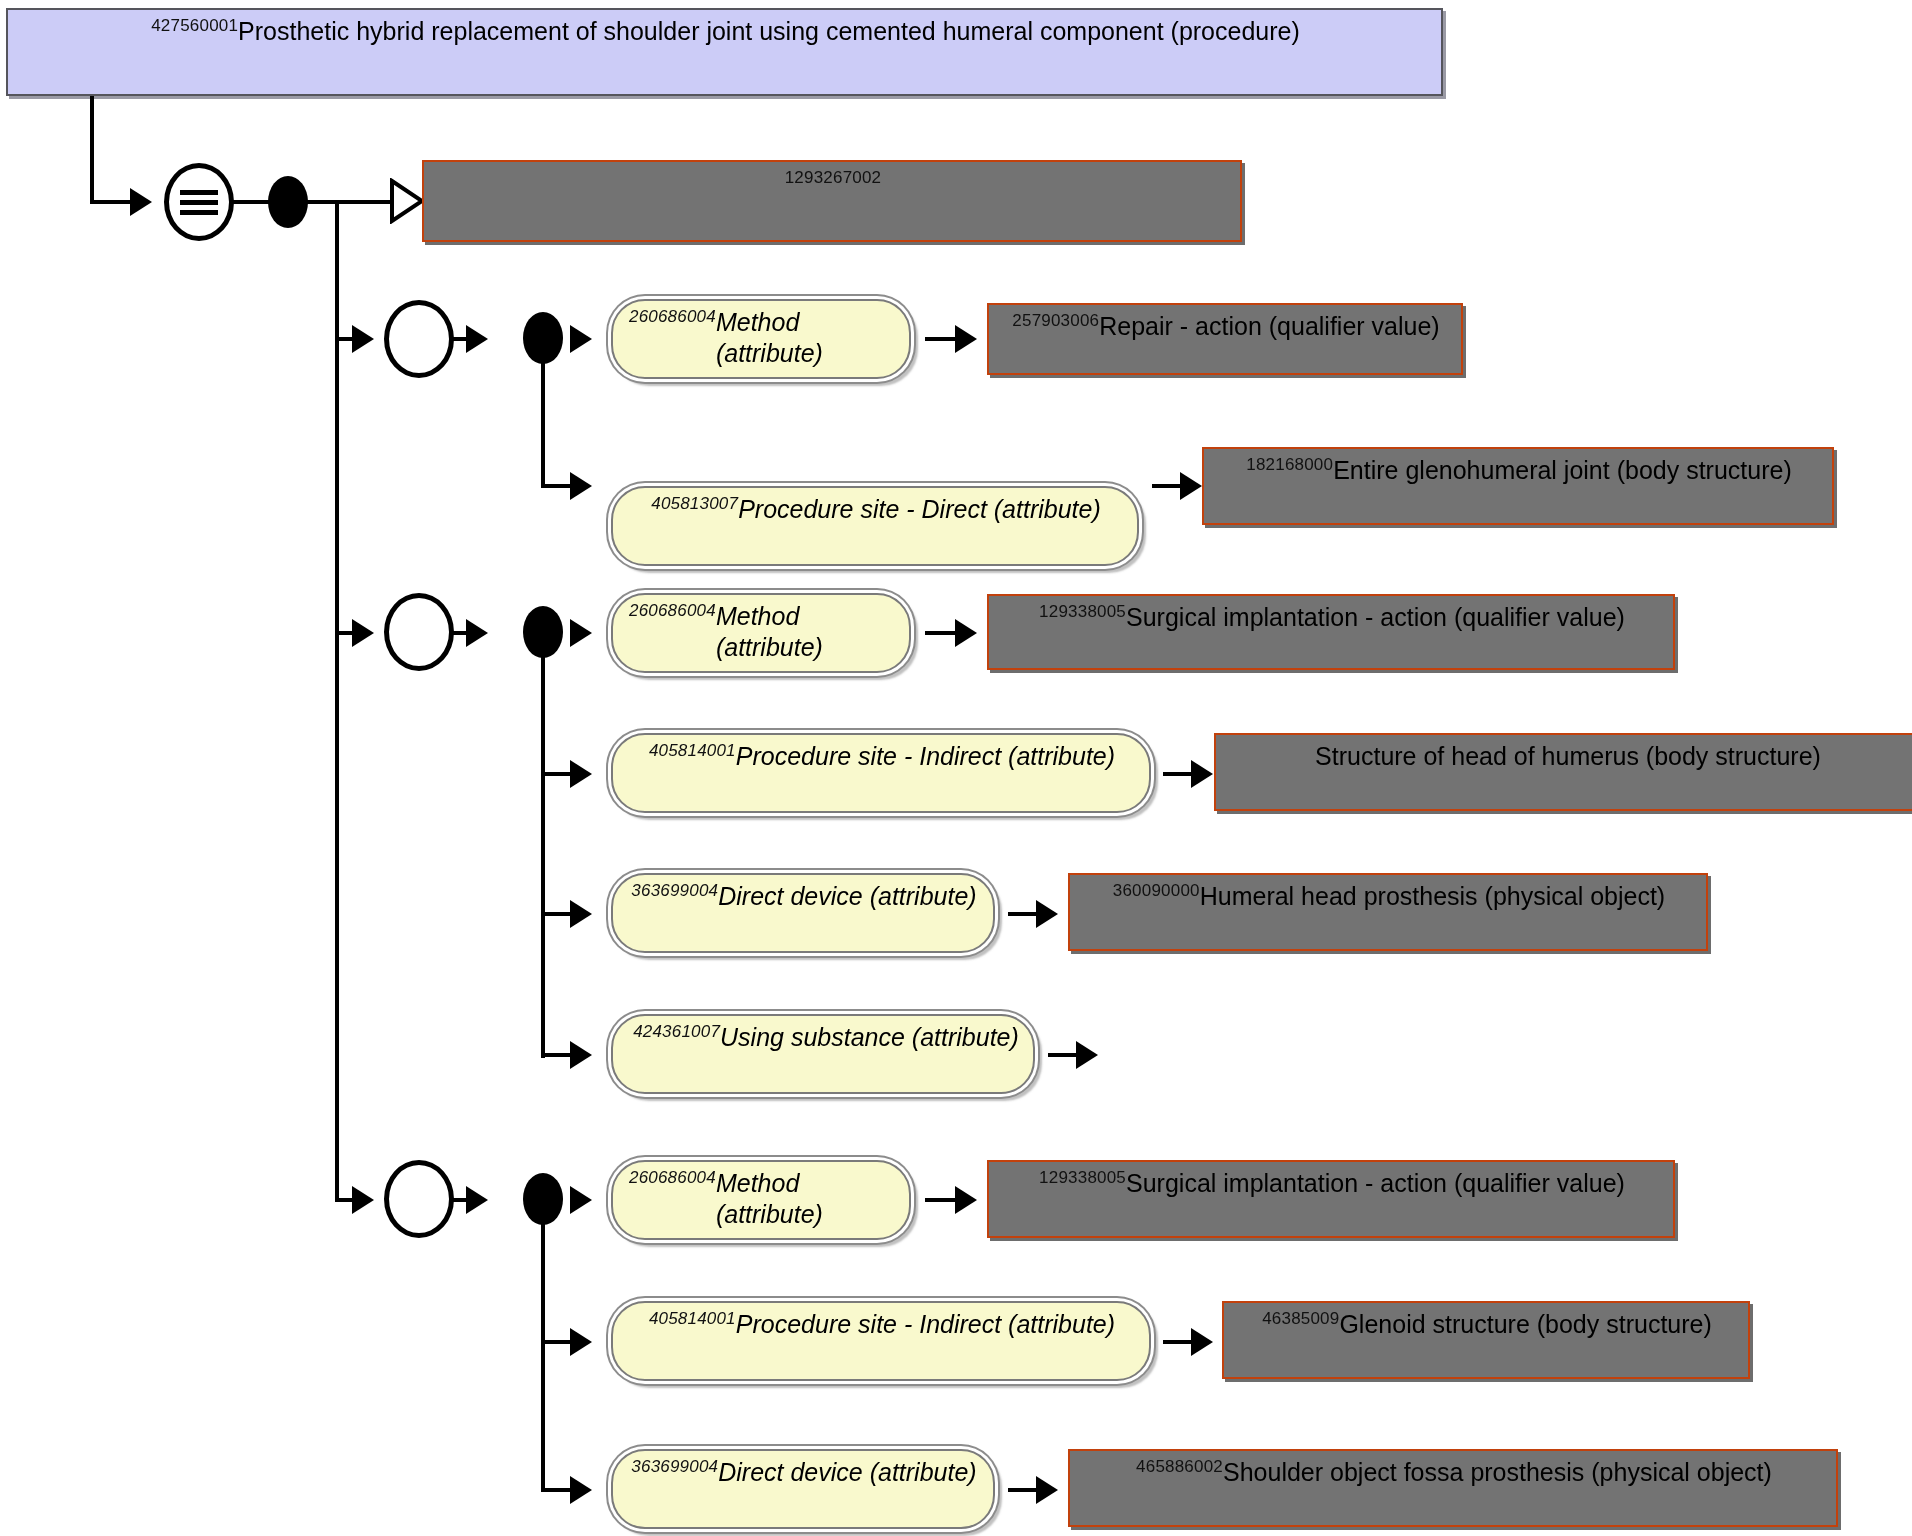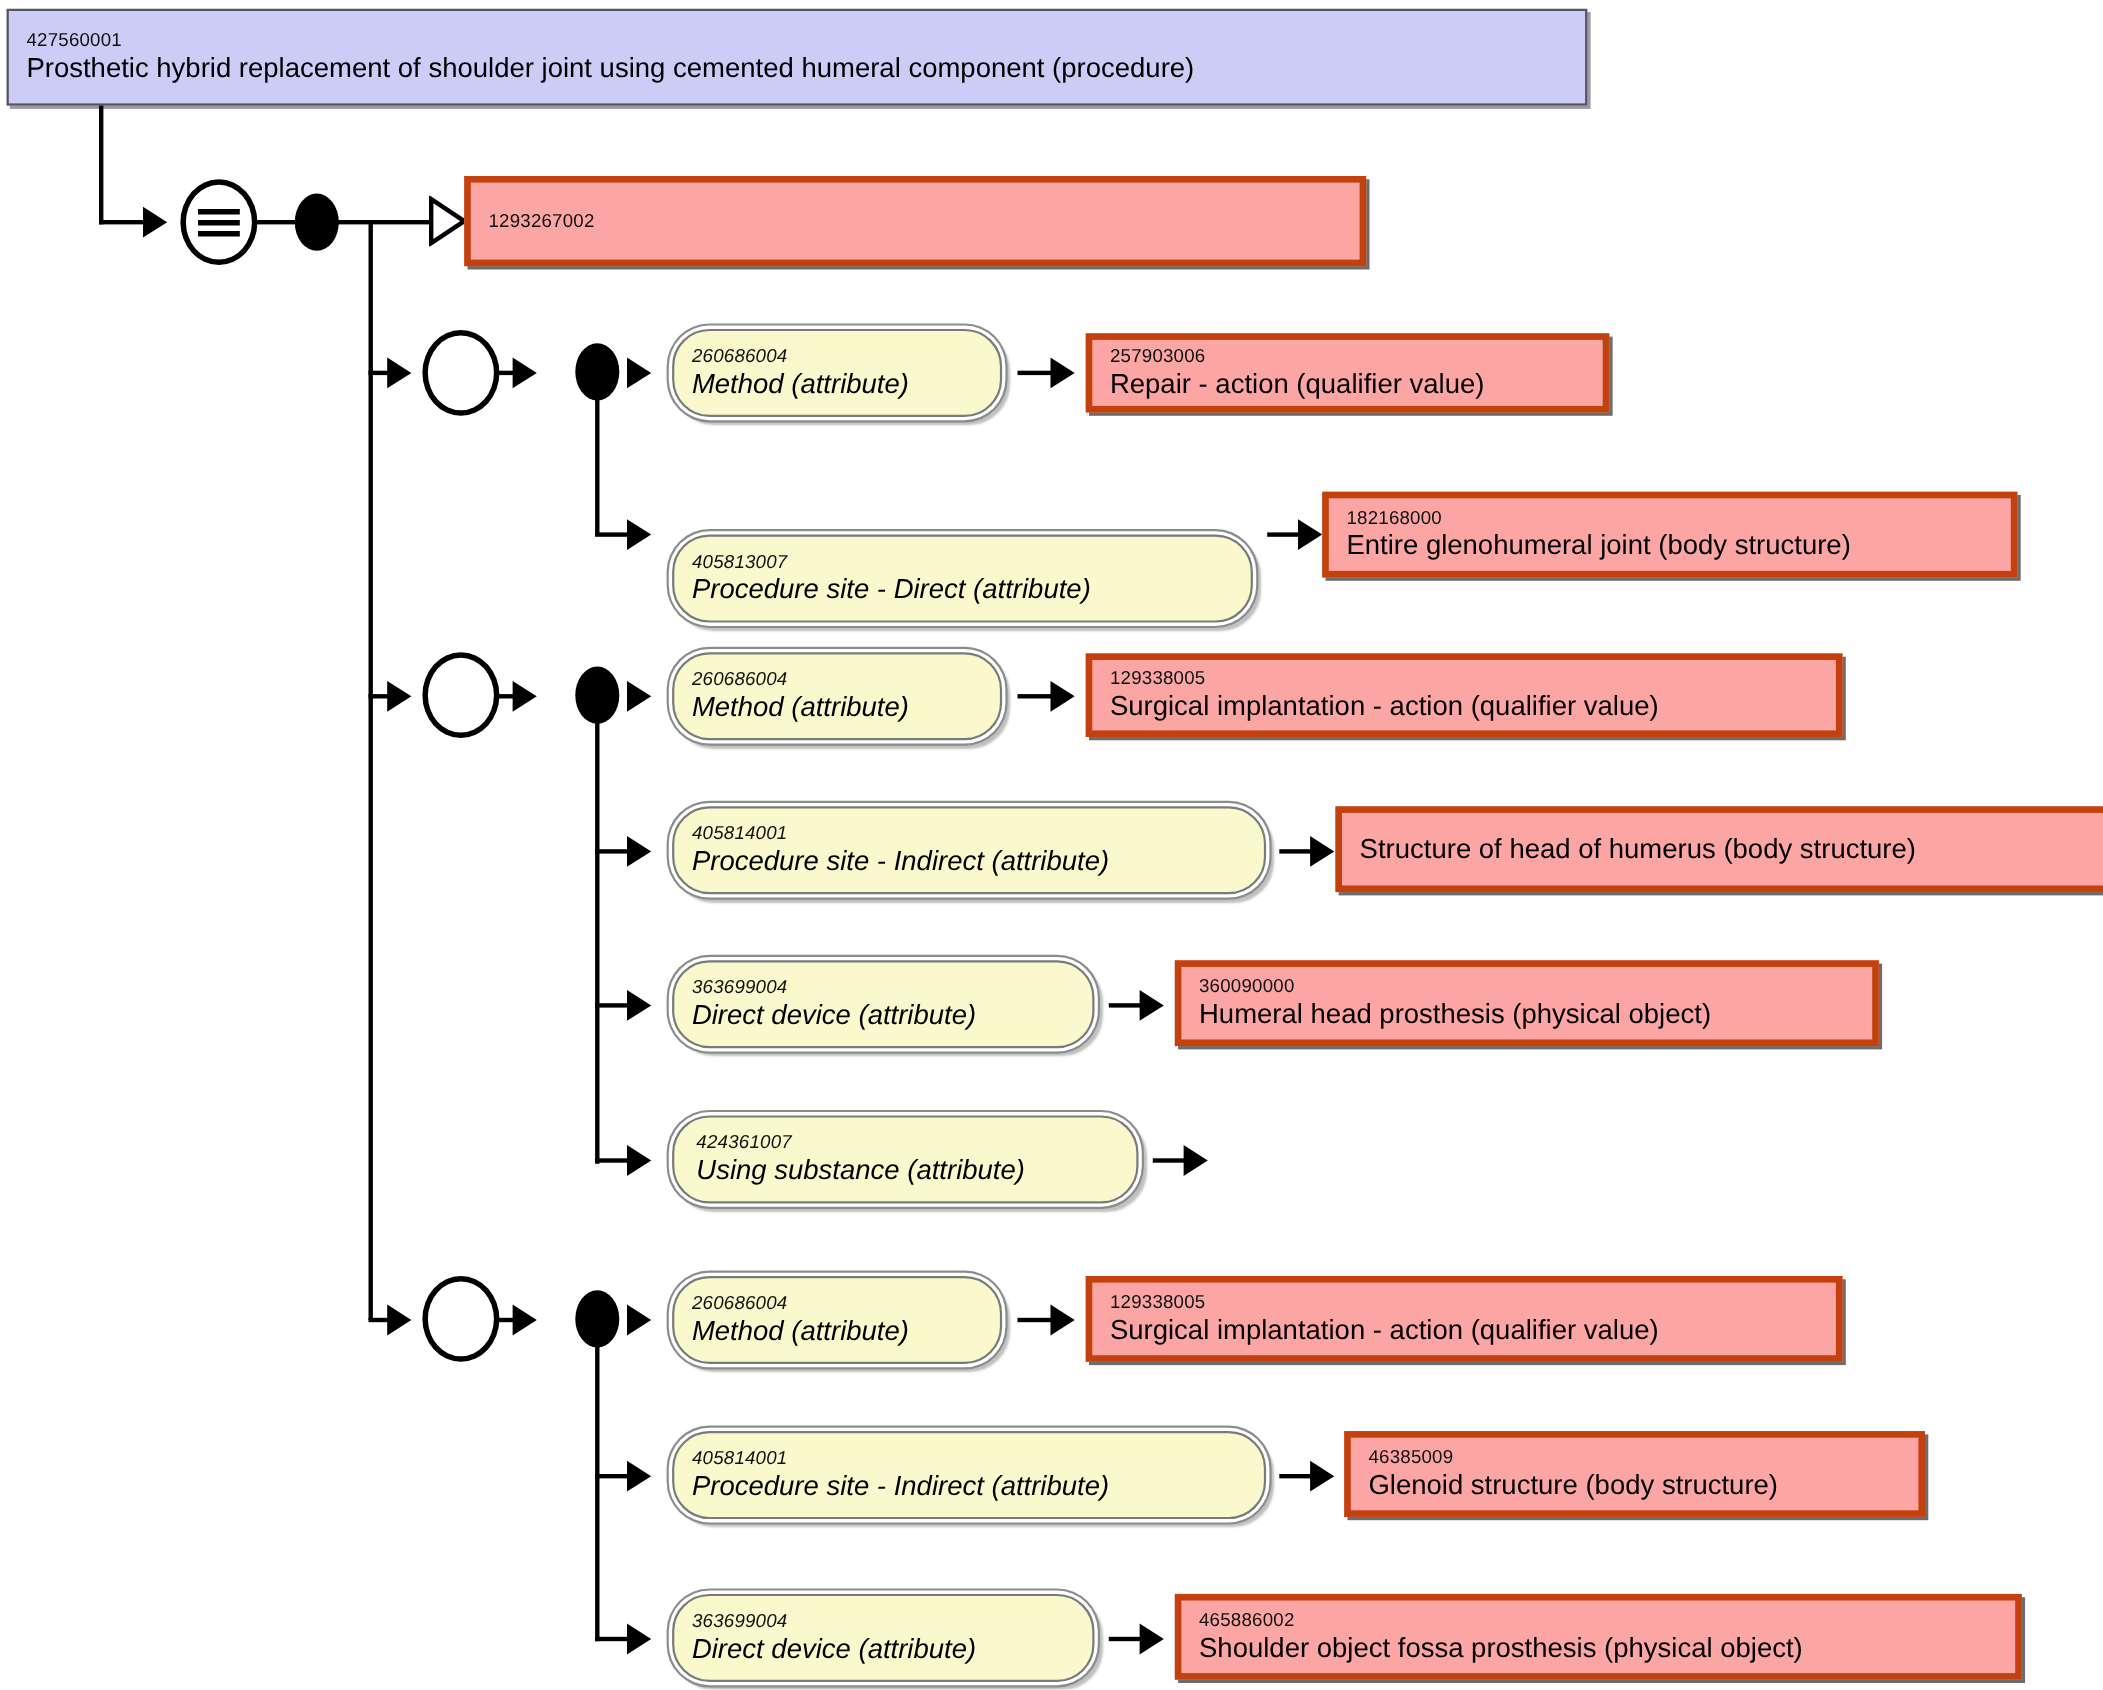--- a/index.html
+++ b/index.html
@@ -9,40 +9,40 @@
     font-family:"Liberation Sans", sans-serif;
     overflow:hidden;
   }
   #stage{position:relative;width:1912px;height:1536px;}
 
   
   .node{
     position:absolute;
     box-sizing:border-box;
     padding:6px 14px 6px 16px;
-    display:flex;flex-direction:column;justify-content:center;
+    display:flex;flex-direction:row;justify-content:center;
   }
   .node .sctid{
     font-size:17px;line-height:20px;color:#111;
     letter-spacing:.2px;
   }
   .node .term{
     font-size:25px;line-height:31px;color:#000;
   }
 
   
   .concept-root{
     background:#ccccf7;
     border:2px solid #55555c;
     box-shadow:3px 3px 0 0 #9a9aa5;
   }
   
   .concept{
-    background:#fca5a5;
-    border:6px solid #c2410c;
+    background:#737373;
+    border:2px solid #c2410c;
     box-shadow:3px 3px 0 0 #6d6d6d;
   }
   
   .attribute{
     background:#f9f9cd;
     border:2px solid #7a7a7a;
     border-radius:34px;
     box-shadow:
       0 0 0 3px #ffffff,
       0 0 0 5px #8c8c8c,

